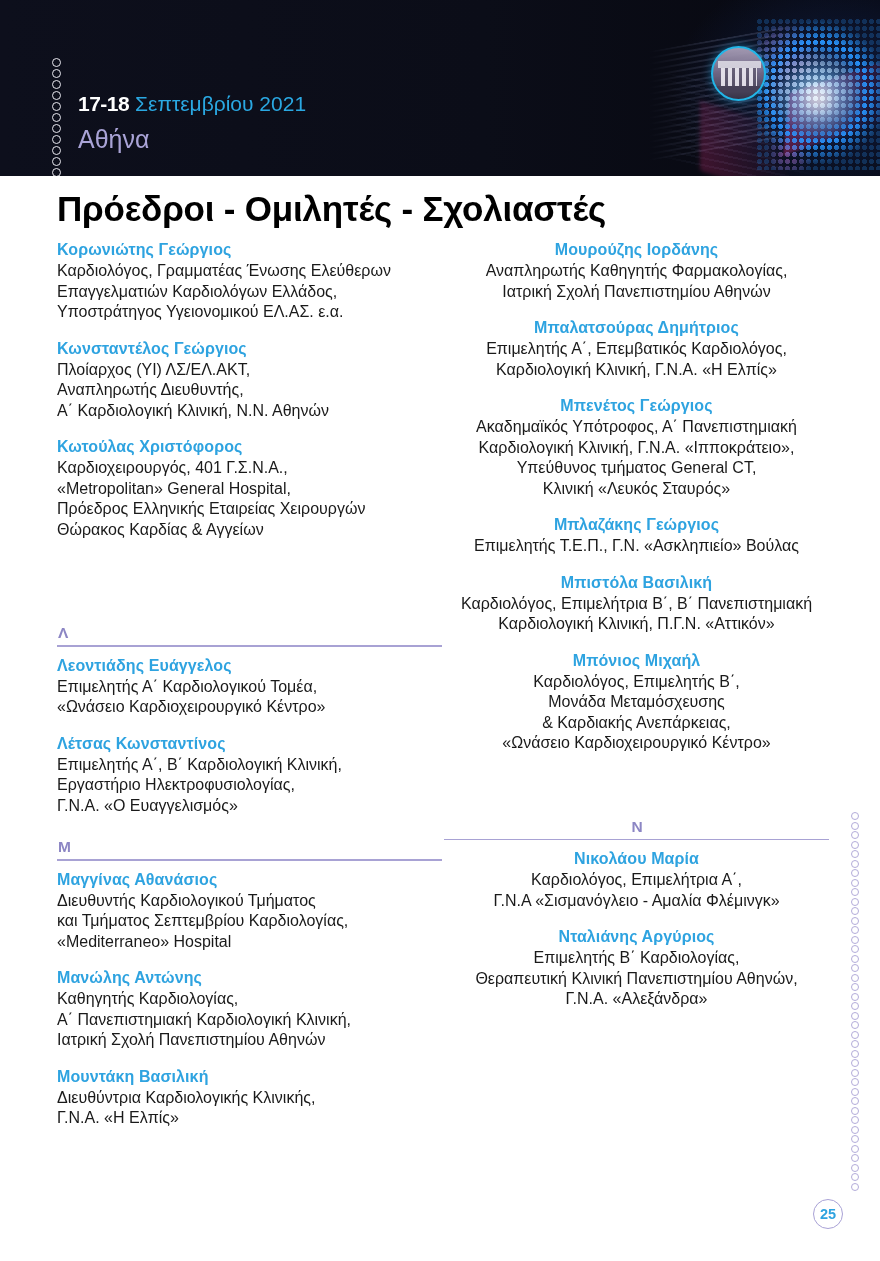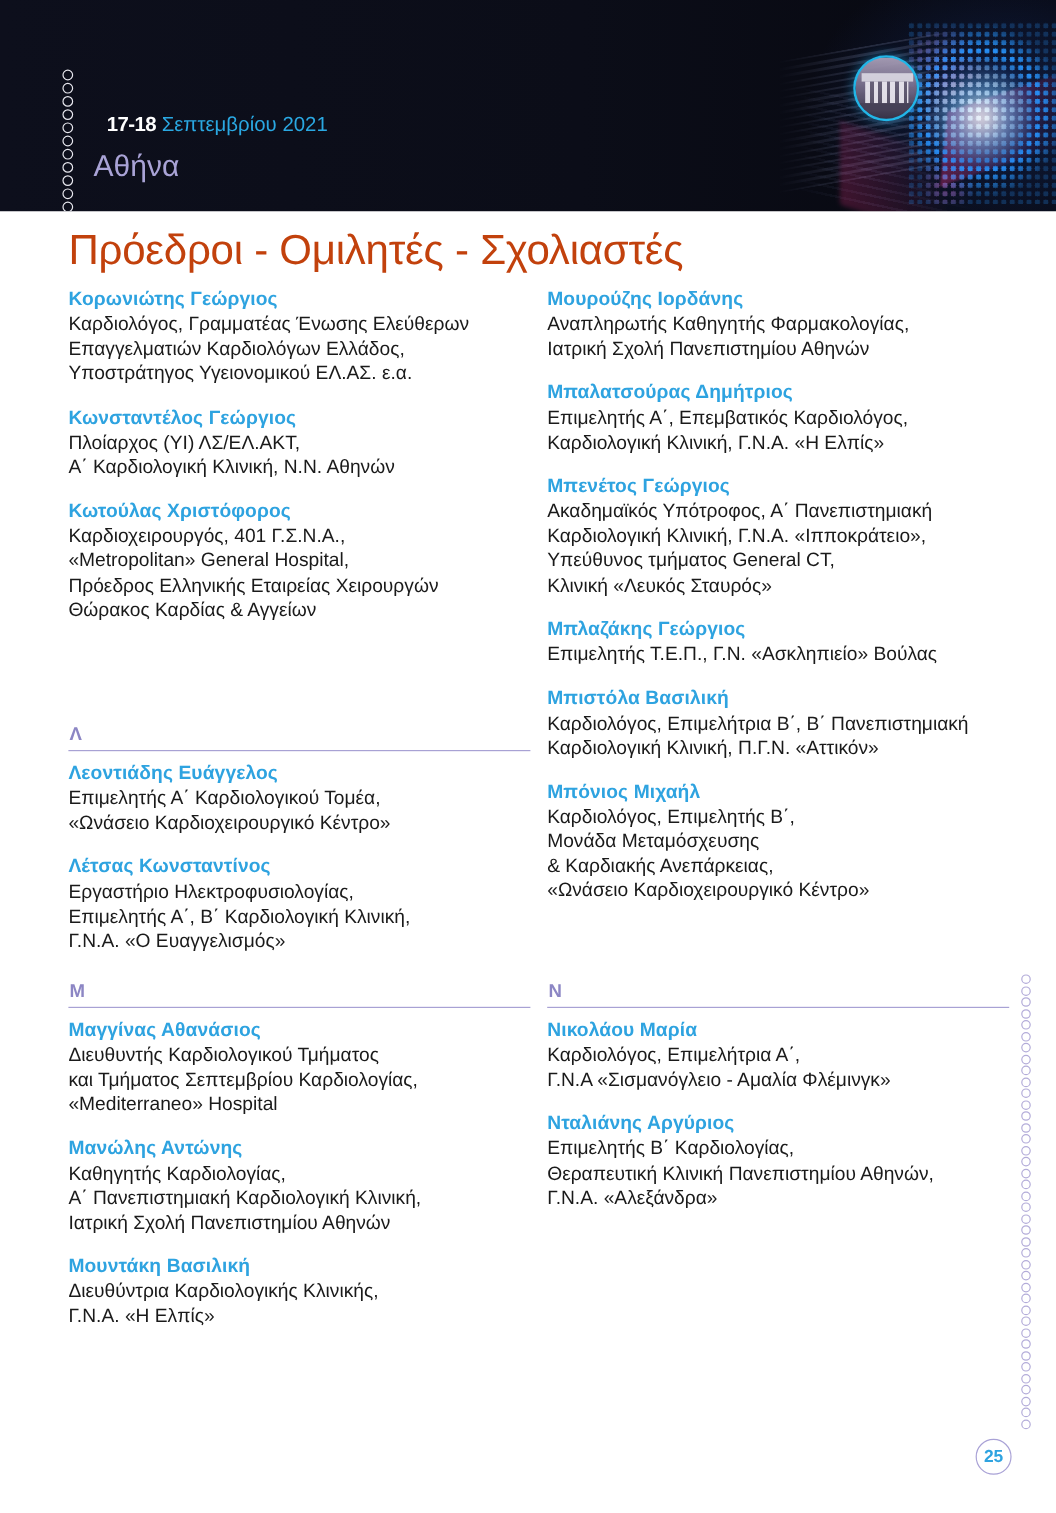--- a/index.html
+++ b/index.html
@@ -179,24 +179,23 @@
     width: 9px; height: 9px;
     border-radius: 50%;
     border: 1.2px solid #e8e8ef;
   }
 
   .header-text {
     position: absolute;
     left: 78px; top: 88px;
   }
   .line-date {
-    font-size: 17px;
+    font-size: 21px;
     line-height: 32px;
     white-space: nowrap;
-    margin-left: 11px;
   }
   .line-date .dates {
     font-weight: 700;
     color: #ffffff;
     letter-spacing: -0.5px;
   }
   .line-date .month {
     font-weight: 400;
     color: #2aa8e2;
     letter-spacing: 0px;
@@ -208,39 +207,39 @@
     font-weight: 400;
     color: #a9a3d6;
   }
 
   
   .title {
     position: absolute;
     left: 57px; top: 188px;
     font-size: 35px;
     line-height: 42px;
-    font-weight: 400;
-    color: #c2410c;
+    font-weight: 700;
+    color: #000000;
     letter-spacing: -0.2px;
     white-space: nowrap;
   }
 
   .columns-wrap {
     position: absolute;
     left: 0; top: 240px;
     width: 880px;
     height: 1000px;
   }
   .col {
     position: absolute;
     top: 0;
     width: 385px;
   }
   .col-left  { left: 57px; }
-  .col-right { left: 456px; }
+  .col-right { left: 444px; text-align: center; }
 
   .entry { margin-bottom: 16px; }
   .entry-name {
     font-size: 16px;
     line-height: 20px;
     font-weight: 700;
     color: #2ea3e0;
     margin-bottom: 1px;
     letter-spacing: 0.1px;
   }
@@ -353,20 +352,21 @@
     <div class="col col-left" id="col-left">
         <div class="entry">
           <div class="entry-name">Κορωνιώτης Γεώργιος</div>
           <div class="entry-line">Καρδιολόγος, Γραμματέας Ένωσης Ελεύθερων</div>
           <div class="entry-line">Επαγγελματιών Καρδιολόγων Ελλάδος,</div>
           <div class="entry-line">Υποστράτηγος Υγειονομικού ΕΛ.ΑΣ. ε.α.</div>
         </div>
         <div class="entry">
           <div class="entry-name">Κωνσταντέλος Γεώργιος</div>
           <div class="entry-line">Πλοίαρχος (ΥΙ) ΛΣ/ΕΛ.ΑΚΤ,</div>
+          <div class="entry-line">Αναπληρωτής Διευθυντής,</div>
           <div class="entry-line">Α΄ Καρδιολογική Κλινική, Ν.Ν. Αθηνών</div>
         </div>
         <div class="entry">
           <div class="entry-name">Κωτούλας Χριστόφορος</div>
           <div class="entry-line">Καρδιοχειρουργός, 401 Γ.Σ.Ν.Α.,</div>
           <div class="entry-line">«Metropolitan» General Hospital,</div>
           <div class="entry-line">Πρόεδρος Ελληνικής Εταιρείας Χειρουργών</div>
           <div class="entry-line">Θώρακος Καρδίας &amp; Αγγείων</div>
         </div>
         <div class="spacer-gap"></div>
@@ -374,22 +374,22 @@
           <span class="glyph">Λ</span>
           <span class="rule"></span>
         </div>
         <div class="entry">
           <div class="entry-name">Λεοντιάδης Ευάγγελος</div>
           <div class="entry-line">Επιμελητής Α΄ Καρδιολογικού Τομέα,</div>
           <div class="entry-line">«Ωνάσειο Καρδιοχειρουργικό Κέντρο»</div>
         </div>
         <div class="entry">
           <div class="entry-name">Λέτσας Κωνσταντίνος</div>
+          <div class="entry-line">Επιμελητής Α΄, Β΄ Καρδιολογική Κλινική,</div>
           <div class="entry-line">Εργαστήριο Ηλεκτροφυσιολογίας,</div>
-          <div class="entry-line">Επιμελητής Α΄, Β΄ Καρδιολογική Κλινική,</div>
           <div class="entry-line">Γ.Ν.Α. «Ο Ευαγγελισμός»</div>
         </div>
         <div class="section-letter">
           <span class="glyph">Μ</span>
           <span class="rule"></span>
         </div>
         <div class="entry">
           <div class="entry-name">Μαγγίνας Αθανάσιος</div>
           <div class="entry-line">Διευθυντής Καρδιολογικού Τμήματος</div>
           <div class="entry-line">και Τμήματος Σεπτεμβρίου Καρδιολογίας,</div>

